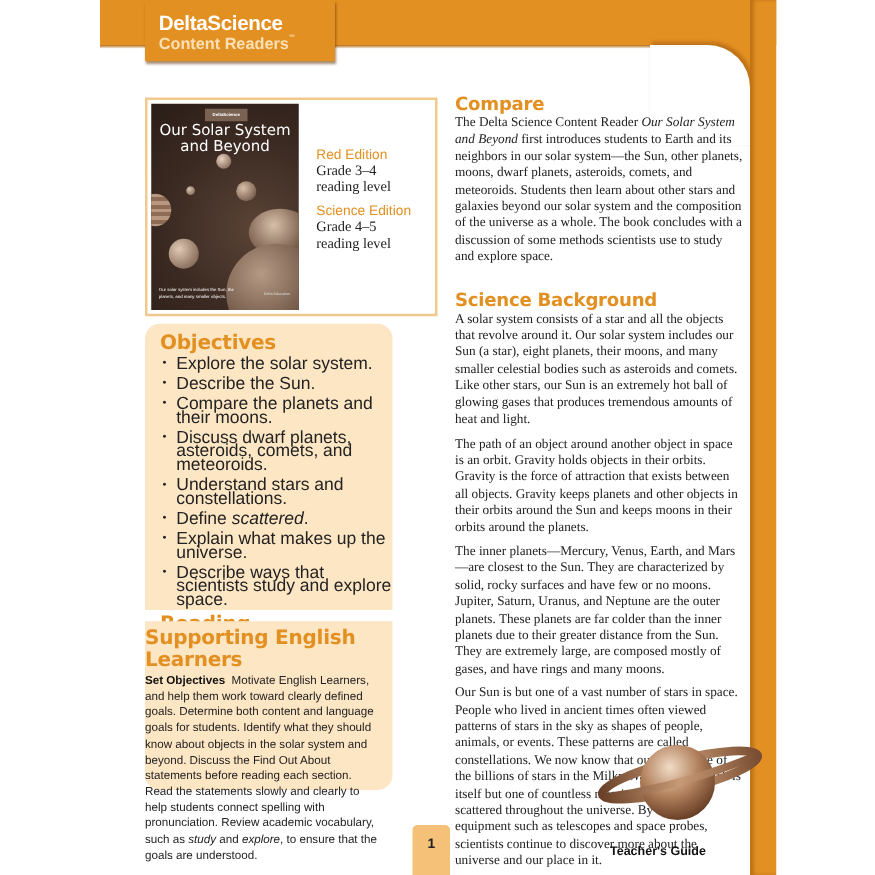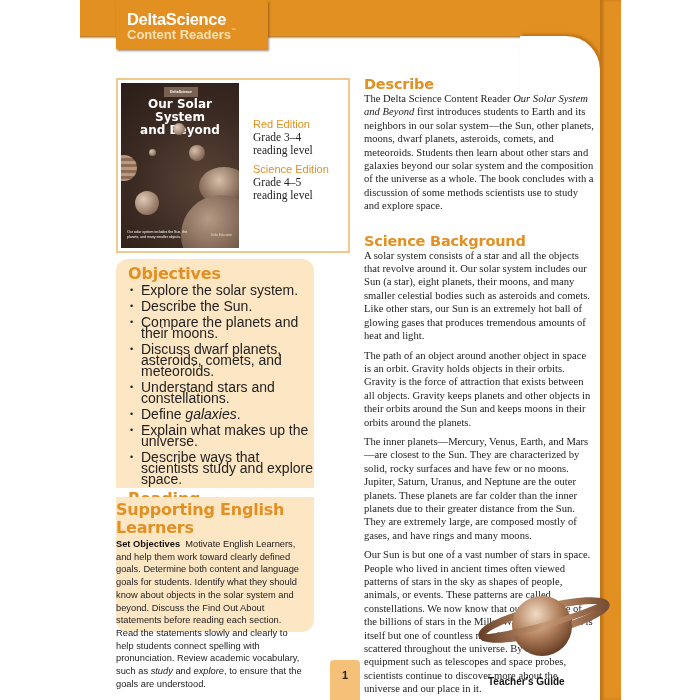--- a/index.html
+++ b/index.html
@@ -10,21 +10,21 @@
   .frame-corner-inner { position:absolute; left:520px; top:36px; width:80px; height:80px; background:#ffffff; border-top-right-radius:34px; box-shadow: 2px -2px 3px rgba(120,60,0,0.35); }
   .frame-top-shadow { position:absolute; left:80px; top:36px; width:480px; height:3px; background:linear-gradient(#b36a10, rgba(255,255,255,0)); }
   .logo { position:absolute; left:116px; top:0; width:72px; height:49px; background:#e39022; box-shadow: 1px 2px 2px rgba(90,45,0,0.55); padding:11px 0 0 0; box-sizing:border-box; }
   .logo-line1 { position:absolute; left:11px; top:10px; color:#ffffff; font-weight:bold; font-size:16.5px; letter-spacing:-0.3px; white-space:nowrap; }
   .logo-line2 { position:absolute; left:11px; top:27px; color:#fbe0b5; font-weight:bold; font-size:13px; white-space:nowrap; }
   .logo-tm { font-size:5px; vertical-align:top; }
 
   .cover-box { position:absolute; left:116px; top:78px; width:234px; height:175px; border:2px solid #f2c98d; box-sizing:border-box; background:#fff; }
   .cover { position:absolute; left:3px; top:3px; width:118px; height:165px; background:radial-gradient(circle at 70% 60%, #5a4336 0%, #3b2a22 55%, #2a1d17 100%); overflow:hidden; }
   .cover-brand { position:absolute; left:43px; top:4px; width:34px; height:10px; background:#7a6252; color:#fff; font-size:3.5px; text-align:center; line-height:10px; font-weight:bold; }
-  .cover-title { position:absolute; left:0; top:15px; width:118px; text-align:center; color:#fff; font-weight:bold; font-size:12px; line-height:13px; font-family:"DejaVu Sans", sans-serif; }
+  .cover-title { position:absolute; left:0; top:15px; width:118px; text-align:center; color:#fff; font-weight:normal; font-size:12px; line-height:13px; font-family:"DejaVu Sans", sans-serif; }
   .planet { position:absolute; border-radius:50%; }
   .cover-caption { position:absolute; left:6px; top:147px; width:70px; color:#fff; font-size:3.5px; line-height:5px; }
   .cover-pub { position:absolute; left:90px; top:150px; color:#ddd; font-size:3px; }
 
   .edition { position:absolute; left:253px; font-family:"Liberation Serif", serif; font-size:11.5px; line-height:13px; color:#222; }
   .edition-label { font-family:"Liberation Sans", sans-serif; font-weight:normal; color:#e39022; font-size:11px; }
 
   .panel { position:absolute; left:116px; width:198px; background:#fde6c4; box-sizing:border-box; }
   .obj-panel { top:259px; height:229px; border-radius:12px 12px 0 0; padding:6px 0 0 12px; }
   .sel-panel { top:497px; height:135px; border-radius:0 0 12px 12px; padding:4px 10px 0 0; }
@@ -92,42 +92,42 @@
 </div>
 
 <div class="panel obj-panel">
   <h2 class="h-orange">Objectives</h2>
   <ul class="obj-list">
     <li>Explore the solar system.</li>
     <li>Describe the Sun.</li>
     <li>Compare the planets and their moons.</li>
     <li>Discuss dwarf planets, asteroids, comets, and meteoroids.</li>
     <li>Understand stars and constellations.</li>
-    <li><span>Define </span><i>galaxies</i><span>.</span></li>
+    <li><span>Define </span><i>scattered</i><span>.</span></li>
     <li>Explain what makes up the universe.</li>
     <li>Describe ways that scientists study and explore space.</li>
   </ul>
   <h2 class="h-orange rcs-title">Reading Comprehension Skills</h2>
   <div class="rcs-line">
     <span>Preview the Book</span>
     <span class="diamond">◆</span>
     <span>Main Idea and Details</span>
   </div>
   <div class="skill">Skillbuilders are available for this title.</div>
 </div>
 
 <div class="panel sel-panel">
   <h2 class="h-orange">Supporting English Learners</h2>
   <div class="sel-text">
     <b>Set Objectives</b>&nbsp; <span>Motivate English Learners, and help them work toward clearly defined goals. Determine both content and language goals for students. Identify what they should know about objects in the solar system and beyond. Discuss the Find Out About statements before reading each section. Read the statements slowly and clearly to help students connect spelling with pronunciation. Review academic vocabulary, such as </span><i>study</i><span> and </span><i>explore</i><span>, to ensure that the goals are understood.</span>
   </div>
 </div>
 
 <div class="right-col">
-  <h2 class="r-h">Describe</h2>
+  <h2 class="r-h">Compare</h2>
   <p class="r-p"><span>The Delta Science Content Reader </span><i>Our Solar System and Beyond</i><span> first introduces students to Earth and its neighbors in our solar system—the Sun, other planets, moons, dwarf planets, asteroids, comets, and meteoroids. Students then learn about other stars and galaxies beyond our solar system and the composition of the universe as a whole. The book concludes with a discussion of some methods scientists use to study and explore space.</span></p>
   <h2 class="r-h" style="margin-top:20px;">Science Background</h2>
   <p class="r-p">A solar system consists of a star and all the objects that revolve around it. Our solar system includes our Sun (a star), eight planets, their moons, and many smaller celestial bodies such as asteroids and comets. Like other stars, our Sun is an extremely hot ball of glowing gases that produces tremendous amounts of heat and light.</p>
   <p class="r-p">The path of an object around another object in space is an orbit. Gravity holds objects in their orbits. Gravity is the force of attraction that exists between all objects. Gravity keeps planets and other objects in their orbits around the Sun and keeps moons in their orbits around the planets.</p>
   <p class="r-p">The inner planets—Mercury, Venus, Earth, and Mars—are closest to the Sun. They are characterized by solid, rocky surfaces and have few or no moons. Jupiter, Saturn, Uranus, and Neptune are the outer planets. These planets are far colder than the inner planets due to their greater distance from the Sun. They are extremely large, are composed mostly of gases, and have rings and many moons.</p>
   <p class="r-p" style="width:230px;">Our Sun is but one of a vast number of stars in space. People who lived in ancient times often viewed patterns of stars in the sky as shapes of people, animals, or events. These patterns are called constellations. We now know that our Sun is one of the billions of stars in the Milky Way galaxy, which is itself but one of countless massive star clusters scattered throughout the universe. By using equipment such as telescopes and space probes, scientists continue to discover more about the universe and our place in it.</p>
 </div>
 
 <div class="saturn-wrap">
   <svg width="132" height="72" viewBox="0 0 132 72">

